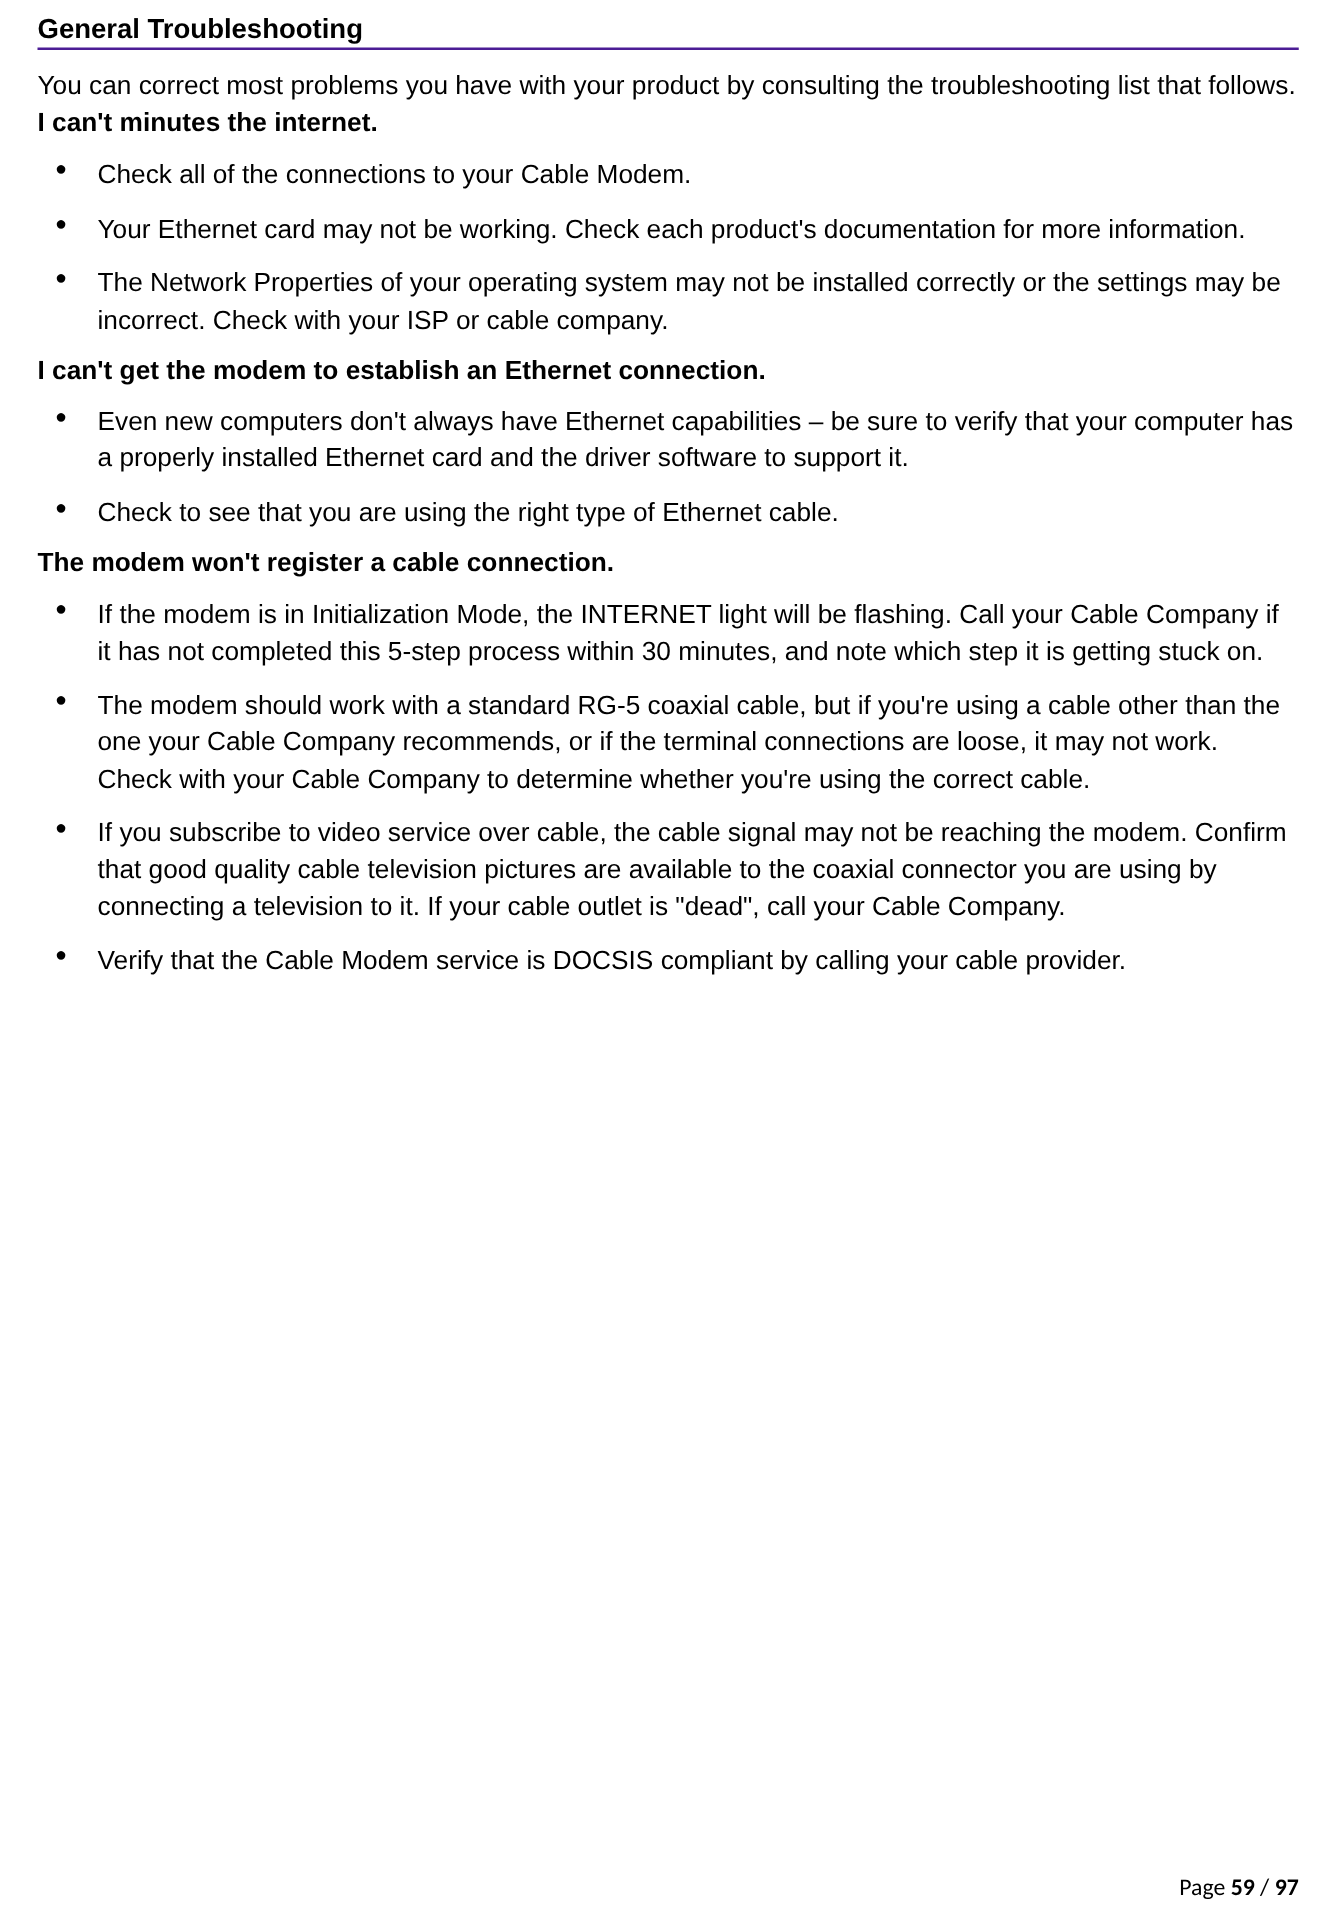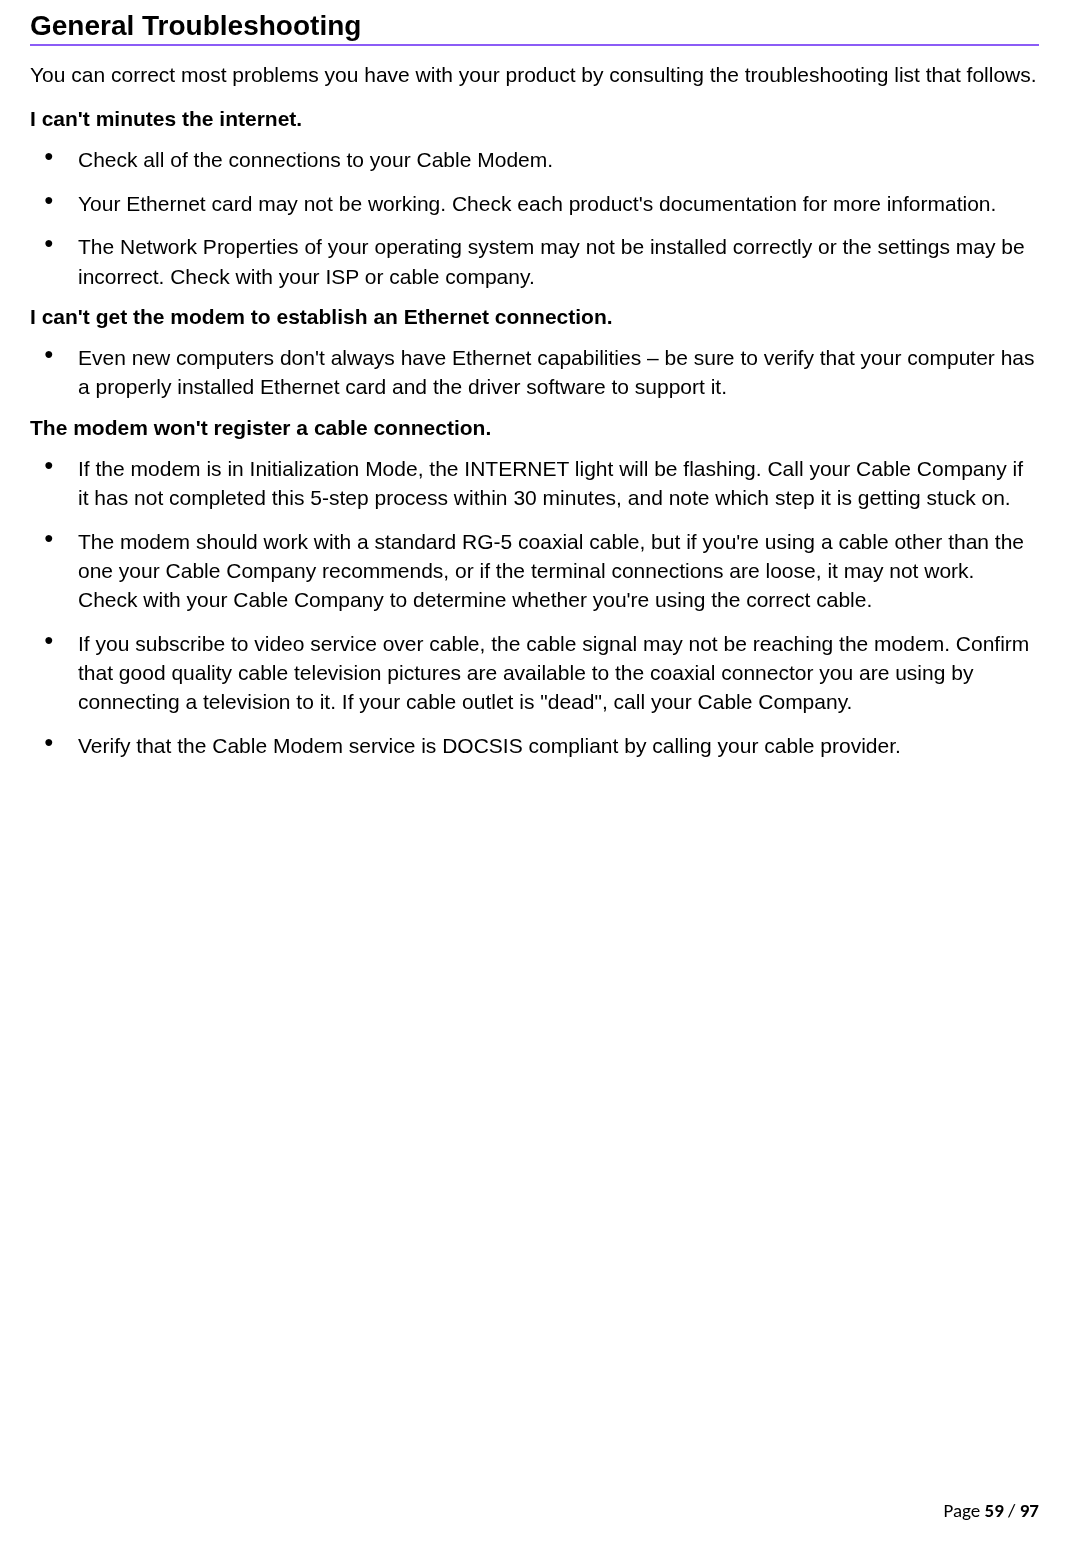--- a/index.html
+++ b/index.html
@@ -11,29 +11,29 @@
       font-family: Verdana, Geneva, sans-serif;
       width: 1069px;
       height: 1542px;
       background: #fff;
       color: #000;
       padding: 10px 30px 20px 30px;
       position: relative;
     }
     .heading {
       font-weight: bold;
-      font-size: 28px;
-      border-bottom: 2px solid #8b5cf6;
+      font-size: 22px;
+      border-bottom: 2px solid #4c1d95;
       padding-bottom: 2px;
       margin-bottom: 14px;
     }
     .intro {
       font-size: 21px;
       line-height: 1.4;
-      margin-bottom: 18px;
+      margin-bottom: 4px;
     }
     .subheading {
       font-weight: bold;
       font-size: 21px;
       margin-bottom: 14px;
       margin-top: 4px;
     }
     ul.bullets {
       list-style: none;
       margin-bottom: 14px;
@@ -83,20 +83,21 @@
 <div class="subheading">I can't minutes the internet.</div>
 <ul class="bullets">
   <li>Check all of the connections to your Cable Modem.</li>
   <li>Your Ethernet card may not be working. Check each product's documentation for more information.</li>
   <li>The Network Properties of your operating system may not be installed correctly or the settings may be incorrect. Check with your ISP or cable company.</li>
 </ul>
 
 <div class="subheading">I can't get the modem to establish an Ethernet connection.</div>
 <ul class="bullets">
   <li>Even new computers don't always have Ethernet capabilities – be sure to verify that your computer has a properly installed Ethernet card and the driver software to support it.</li>
+  <li>Check to see that you are using the right type of Ethernet cable.</li>
 </ul>
 
 <div class="subheading">The modem won't register a cable connection.</div>
 <ul class="bullets">
   <li>If the modem is in Initialization Mode, the INTERNET light will be flashing. Call your Cable Company if it has not completed this 5-step process within 30 minutes, and note which step it is getting stuck on.</li>
   <li>The modem should work with a standard RG-5 coaxial cable, but if you're using a cable other than the one your Cable Company recommends, or if the terminal connections are loose, it may not work. Check with your Cable Company to determine whether you're using the correct cable.</li>
   <li>If you subscribe to video service over cable, the cable signal may not be reaching the modem. Confirm that good quality cable television pictures are available to the coaxial connector you are using by connecting a television to it. If your cable outlet is "dead", call your Cable Company.</li>
   <li>Verify that the Cable Modem service is DOCSIS compliant by calling your cable provider.</li>
 </ul>
 

